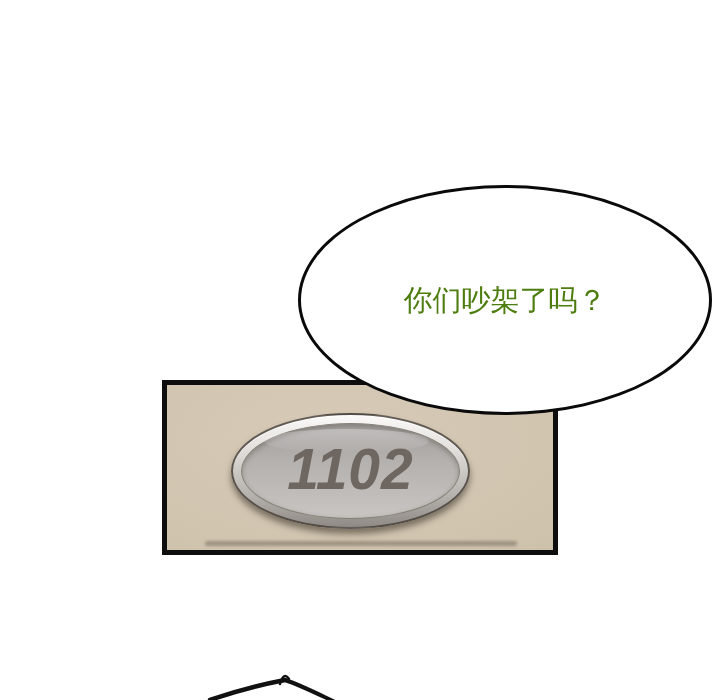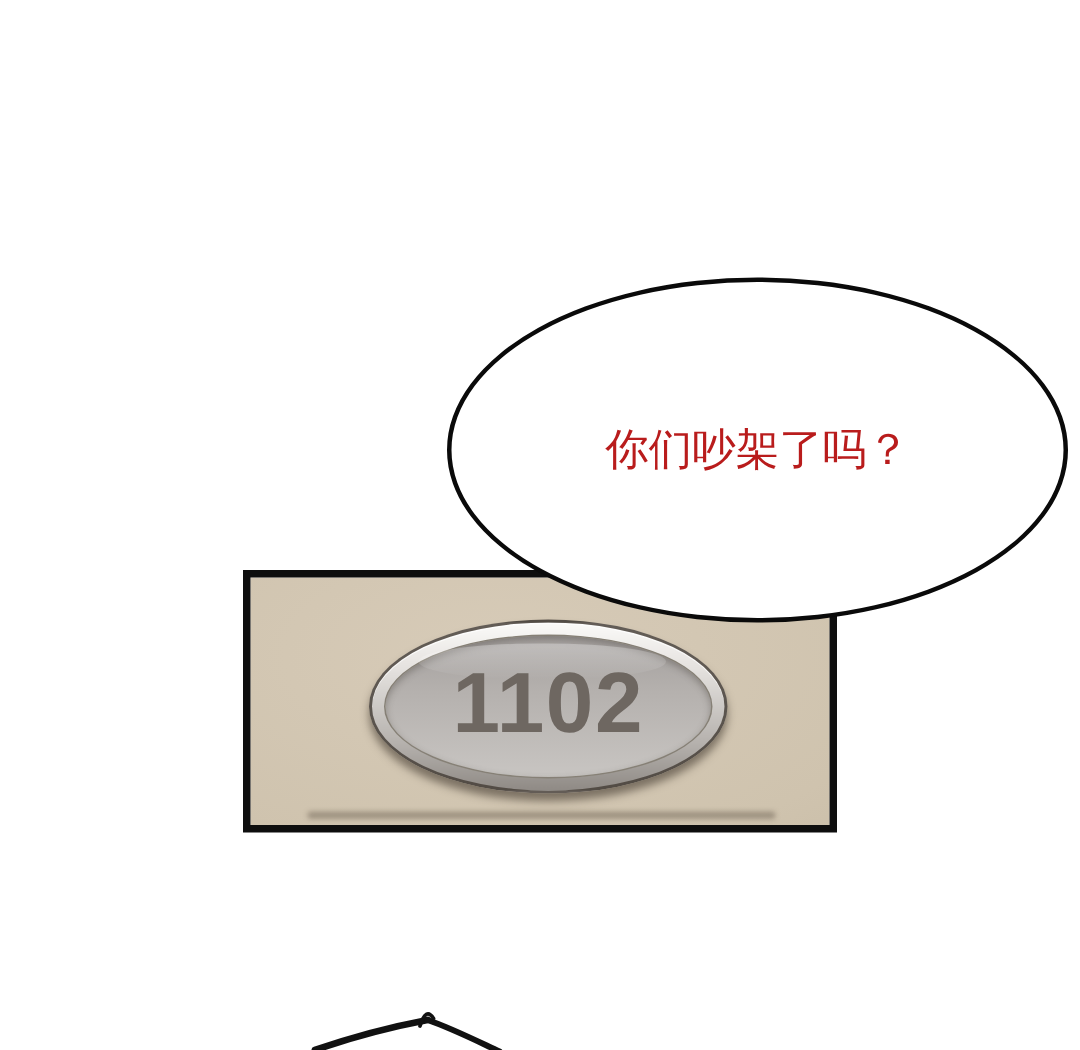--- a/index.html
+++ b/index.html
@@ -34,30 +34,31 @@
     left: 38px;
     top: 156px;
     width: 312px;
     height: 5px;
     background: rgba(98, 87, 74, 0.45);
     filter: blur(1.6px);
     border-radius: 3px;
   }
   .plate {
     position: absolute;
-    left: 79px;
+    left: 64px;
     top: 28px;
     width: 235px;
     height: 112px;
     border-radius: 50%;
     background: linear-gradient(180deg, #fbfaf8 0%, #e4e1de 28%, #b5b1ad 72%, #8f8a85 100%);
     border: 2px solid rgba(72, 65, 58, 0.85);
     box-shadow:
       0 5px 6px rgba(52, 44, 35, 0.55),
       inset 0 1px 0 rgba(255, 255, 255, 0.7);
+    font-style: italic;
   }
   .plate-face {
     position: absolute;
     left: 8px;
     top: 8px;
     right: 8px;
     bottom: 8px;
     border-radius: 50%;
     background: linear-gradient(180deg, #a39f9d 0%, #b5b1ae 40%, #c8c5c2 100%);
     border: 1px solid #868age: #868age;
@@ -104,21 +105,21 @@
     background: #ffffff;
     display: flex;
     flex-direction: column;
     align-items: center;
     justify-content: center;
     z-index: 2;
   }
   .bubble-line {
     font-size: 29px;
     line-height: 38px;
-    color: #b91c1c;
+    color: #4d7c0f;
     white-space: nowrap;
     text-align: center;
   }
 
   
   .sketch {
     position: absolute;
     left: 196px;
     top: 655px;
     width: 240px;

